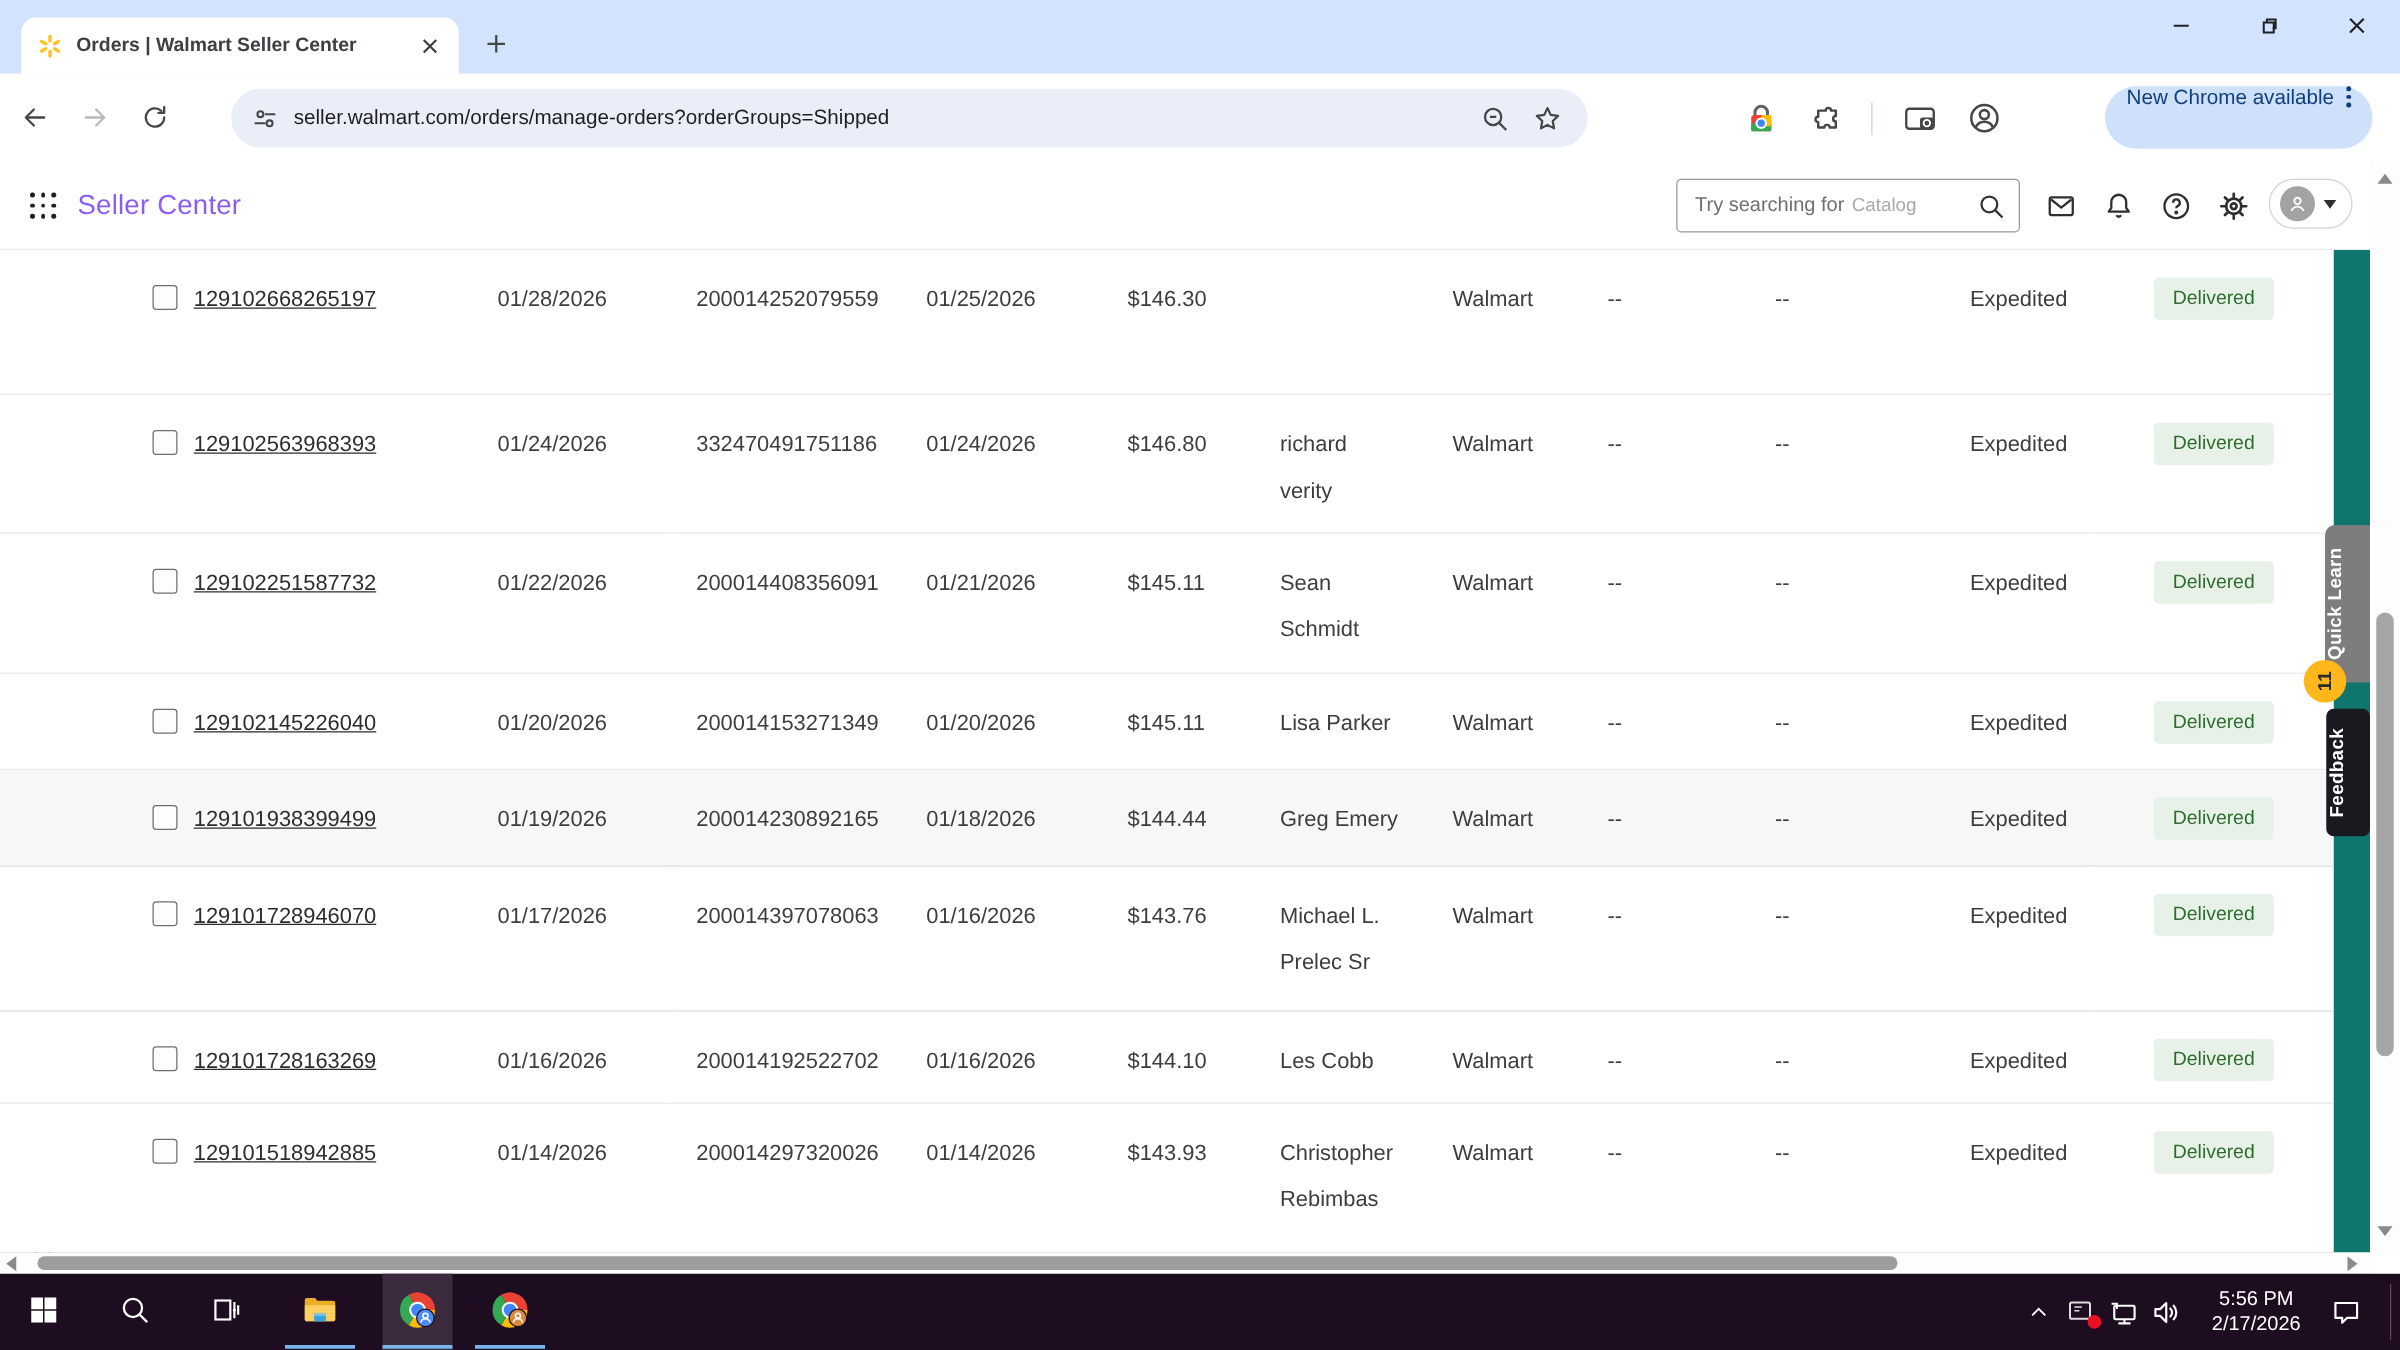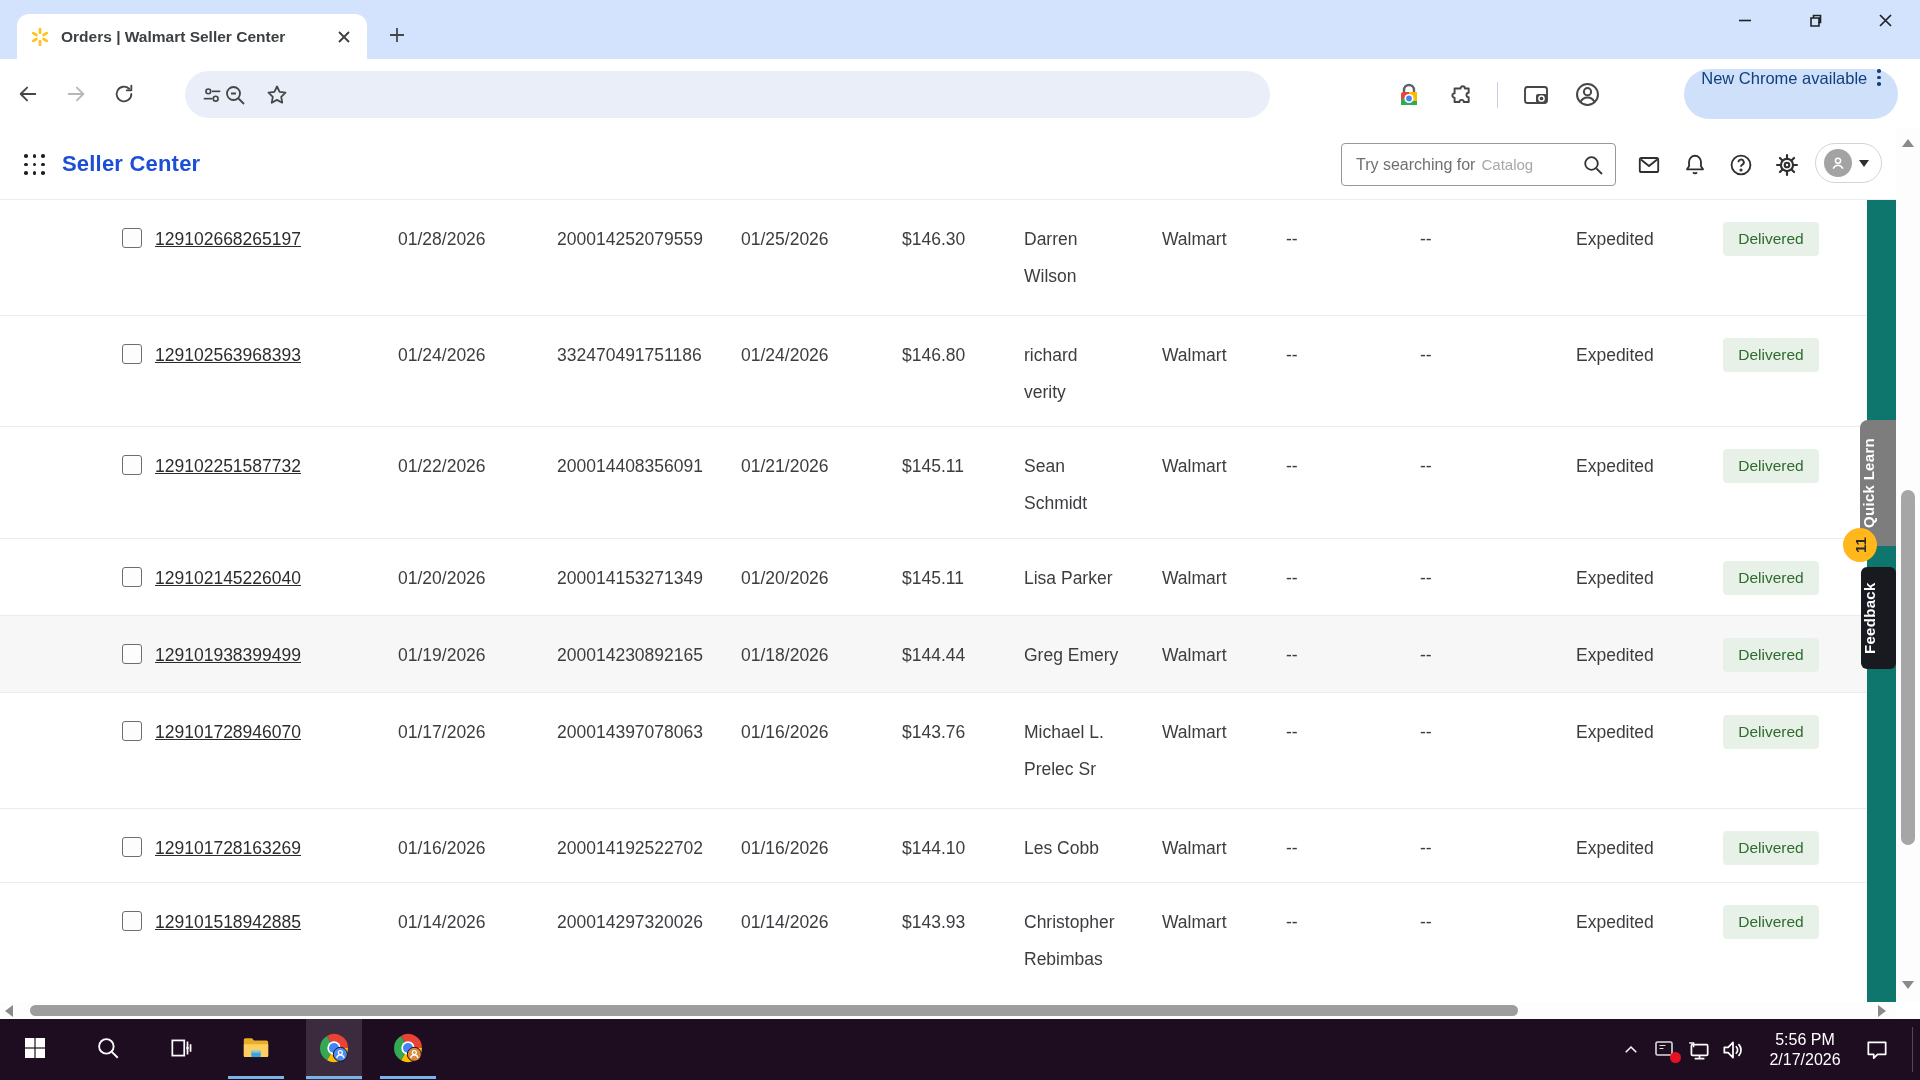--- a/index.html
+++ b/index.html
@@ -25,21 +25,21 @@
   .tb-sep { width:1px; height:26px; background:#c6d0e4; }
   .new-chrome { position:absolute; left:1684px; top:10px; width:214px; height:50px; background:#cee0fa; border-radius:25px; display:flex; align-items:flex-start; justify-content:center; gap:10px; }
   .new-chrome span { font-size:16.5px; color:#123f7e; }
   .dots3 { display:flex; flex-direction:column; gap:3px; }
   .dots3 i { width:3.5px; height:3.5px; border-radius:50%; background:#123f7e; }
 
   
   .appheader { position:absolute; left:0; top:129px; width:1920px; height:71px; background:#fff; border-bottom:1px solid #ececec; }
   .waffle { position:absolute; left:24px; top:25px; width:22px; height:22px; display:grid; grid-template-columns:repeat(3,1fr); gap:4px; }
   .waffle i { width:3.5px; height:3.5px; border-radius:50%; background:#1f1f1f; }
-  .brand { position:absolute; left:62px; top:22px; font-size:22px; font-weight:bold; color:#1d4ed8; letter-spacing:.2px; }
+  .brand { position:absolute; left:62px; top:22px; font-size:22px; font-weight:normal; color:#8b5cf6; letter-spacing:.2px; }
   .searchbox { position:absolute; left:1341px; top:14px; width:275px; height:43px; border:1px solid #989898; border-radius:4px; background:#fff; display:flex; align-items:center; padding:0 10px 0 14px; }
   .ph-prefix { font-size:16px; color:#6f6f6f; white-space:nowrap; }
   .ph-hint { font-size:15px; color:#a8a8a8; margin-left:6px; white-space:nowrap; flex:1; }
   .hdr-icons { position:absolute; left:1634px; top:14px; height:43px; display:flex; align-items:center; gap:16px; }
   .hicon { width:30px; height:30px; display:flex; align-items:center; justify-content:center; }
   .avatar-pill { position:absolute; left:1815px; top:14px; width:67px; height:40px; border:1px solid #d4d4d4; border-radius:20px; display:flex; align-items:center; padding:0 8px; gap:7px; background:#fff; }
   .avatar-circ { width:28px; height:28px; border-radius:50%; background:#a3a3a3; display:flex; align-items:center; justify-content:center; }
   .caret-down { width:0; height:0; border-left:5.5px solid transparent; border-right:5.5px solid transparent; border-top:7px solid #2f2f2f; }
 
   
@@ -160,20 +160,21 @@
     </div>
     <div class="urlbar">
       <span>
         <svg width="22" height="22" viewBox="0 0 24 24" fill="none" stroke="#454746" stroke-width="1.8">
           <circle cx="8" cy="8" r="2.6"></circle>
             <path d="M12 8h9"></path>
             <circle cx="16" cy="16" r="2.6"></circle>
             <path d="M3 16h9.5"></path>
         </svg>
       </span>
+      <span class="url-text">seller.walmart.com/orders/manage-orders?orderGroups=Shipped</span>
       <span class="urlbar-right">
         <span>
           <svg width="24" height="24" viewBox="0 0 24 24" fill="none" stroke="#454746" stroke-width="1.8">
               <circle cx="10.5" cy="10.5" r="6.5"></circle>
               <path d="M15.5 15.5L21 21M8 10.5h5"></path>
             </svg>
         </span>
         <span>
           <svg width="24" height="24" viewBox="0 0 24 24" fill="none" stroke="#454746" stroke-width="1.8" stroke-linejoin="round">
               <path d="M12 3.5l2.6 5.4 5.9.8-4.3 4.1 1 5.9-5.2-2.8-5.2 2.8 1-5.9-4.3-4.1 5.9-.8z"></path>
@@ -372,24 +373,20 @@
     <div class="vdiv" style="left:537px"></div>
     <div class="vdiv" style="left:1675px"></div>
 
     <div class="row h116">
       <span class="cbx"></span>
       <span class="cell c-order"><a class="order-link">129102668265197</a></span>
       <span class="cell c-d1">01/28/2026</span>
       <span class="cell c-po">200014252079559</span>
       <span class="cell c-d2">01/25/2026</span>
       <span class="cell c-total">$146.30</span>
-      <span class="cell c-cust wrap">
-          <span style="display:block">Darren</span>
-          <span style="display:block">Wilson</span>
-        </span>
       <span class="cell c-chan">Walmart</span>
       <span class="cell c-9">--</span>
       <span class="cell c-10">--</span>
       <span class="cell c-meth">Expedited</span>
       <span class="badge-col"><span class="badge">Delivered</span></span>
     </div>
 
     <div class="row h111">
       <span class="cbx"></span>
       <span class="cell c-order"><a class="order-link">129102563968393</a></span>

